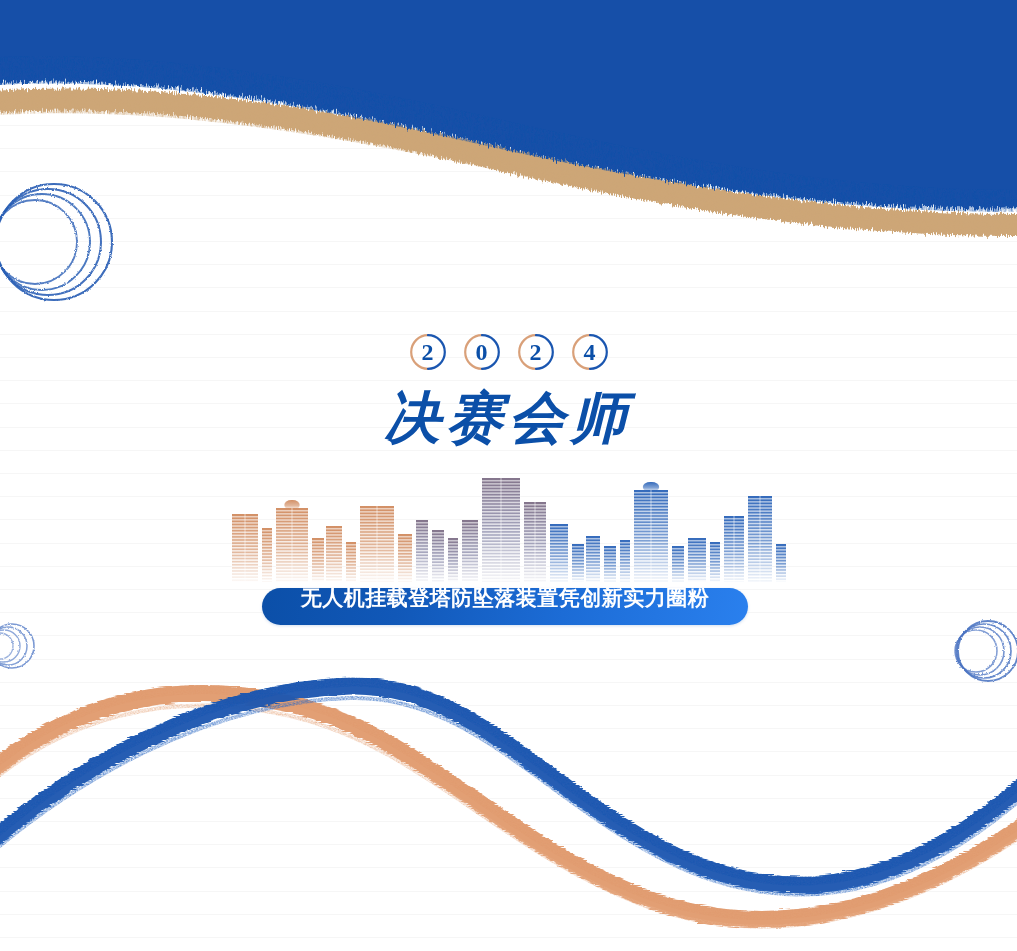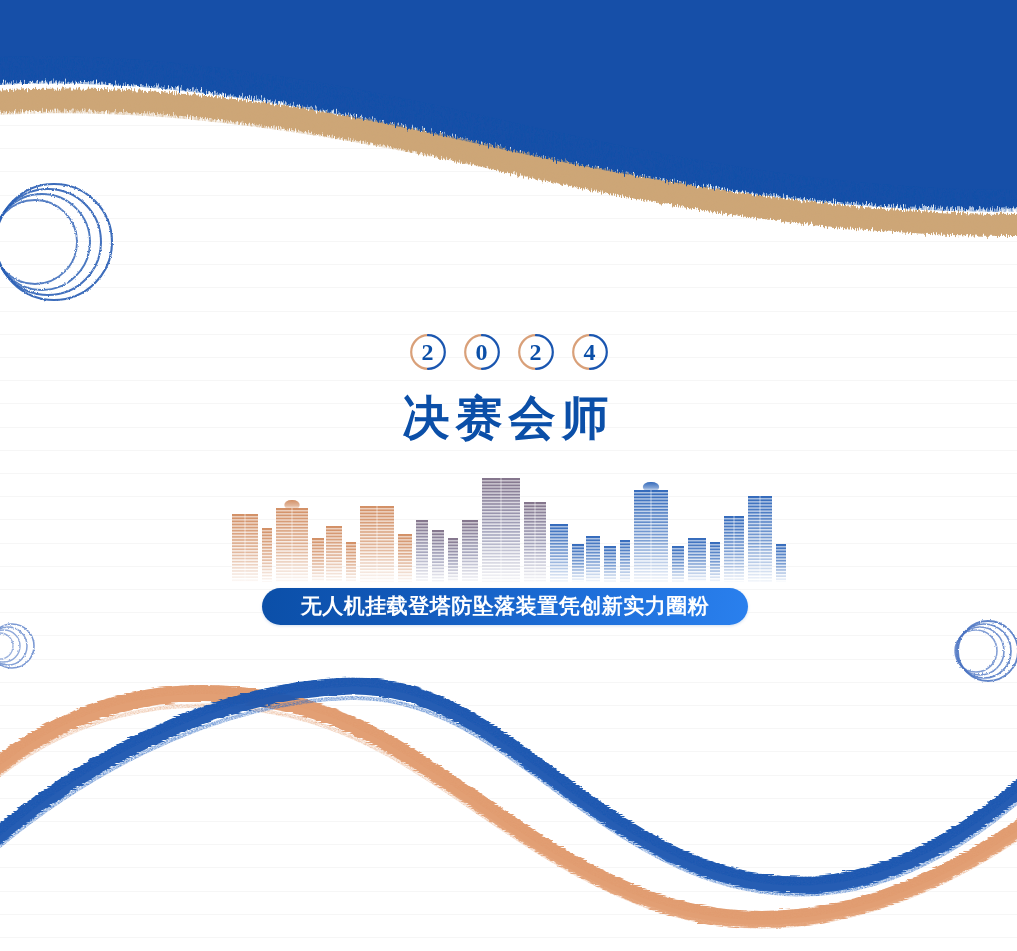--- a/index.html
+++ b/index.html
@@ -92,26 +92,27 @@
 
   
   .main-title {
     position: absolute;
     left: 0;
     top: 380px;
     width: 1017px;
     text-align: center;
     font-family: "DejaVu Sans", "Liberation Sans", sans-serif;
     font-weight: bold;
-    font-size: 47px;
+    font-size: 56px;
     line-height: 76px;
     letter-spacing: 6px;
     color: #0B4FA8;
     z-index: 6;
     white-space: nowrap;
+    font-style: italic;
   }
 
   
   .skyline {
     position: absolute;
     left: 228px;
     top: 470px;
     width: 560px;
     height: 118px;
     z-index: 4;
@@ -120,21 +121,20 @@
   
   .headline-pill {
     position: absolute;
     left: 262px;
     top: 588px;
     width: 486px;
     height: 37px;
     border-radius: 19px;
     background: linear-gradient(100deg, #0B4FA8 0%, #1158B8 28%, #1C6CD6 62%, #2A80EE 100%);
     display: flex;
-    align-items: center;
     justify-content: center;
     z-index: 7;
     box-shadow: 0 1px 3px rgba(11,79,168,0.18);
   }
   .headline-pill .pill-text {
     font-family: "DejaVu Sans", "Liberation Sans", sans-serif;
     font-weight: bold;
     font-size: 21px;
     line-height: 21px;
     color: #ffffff;

